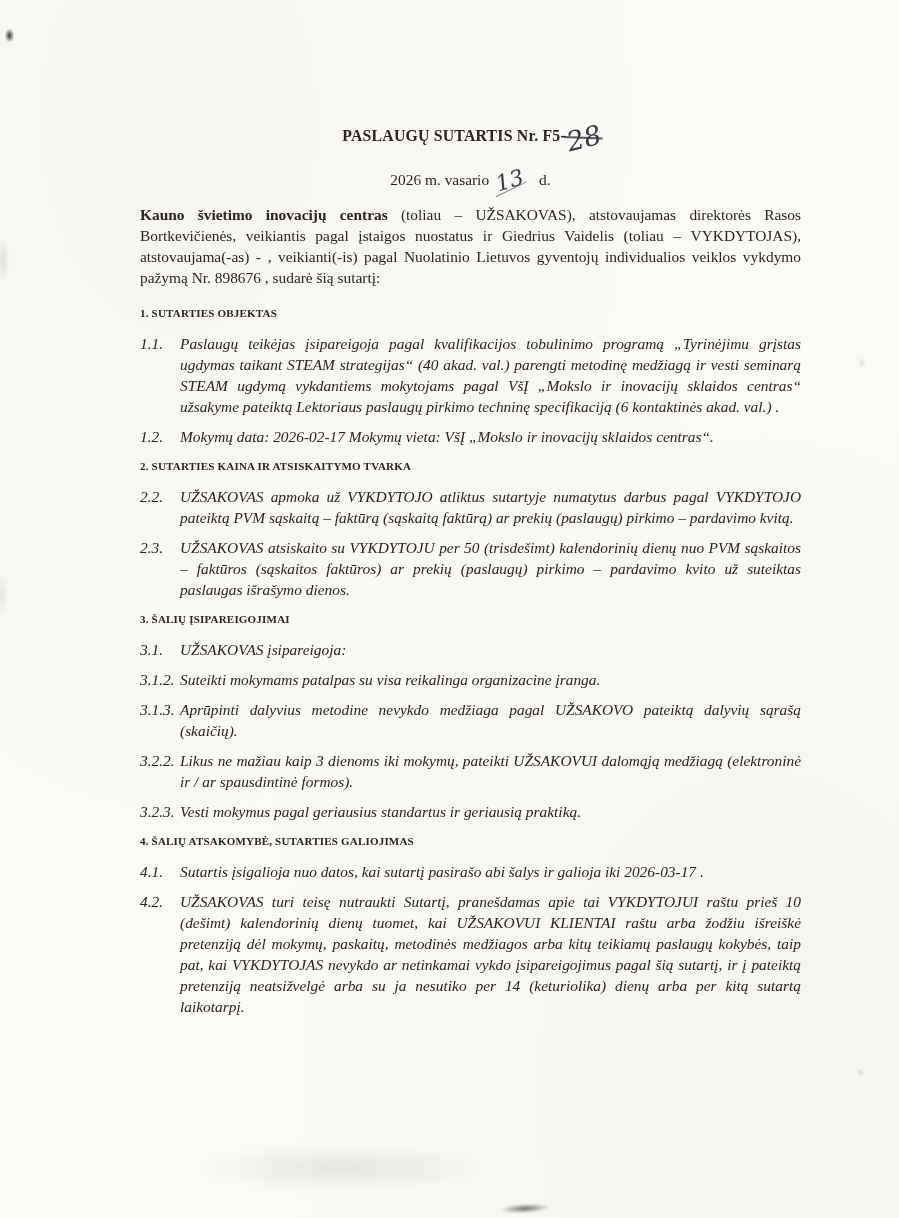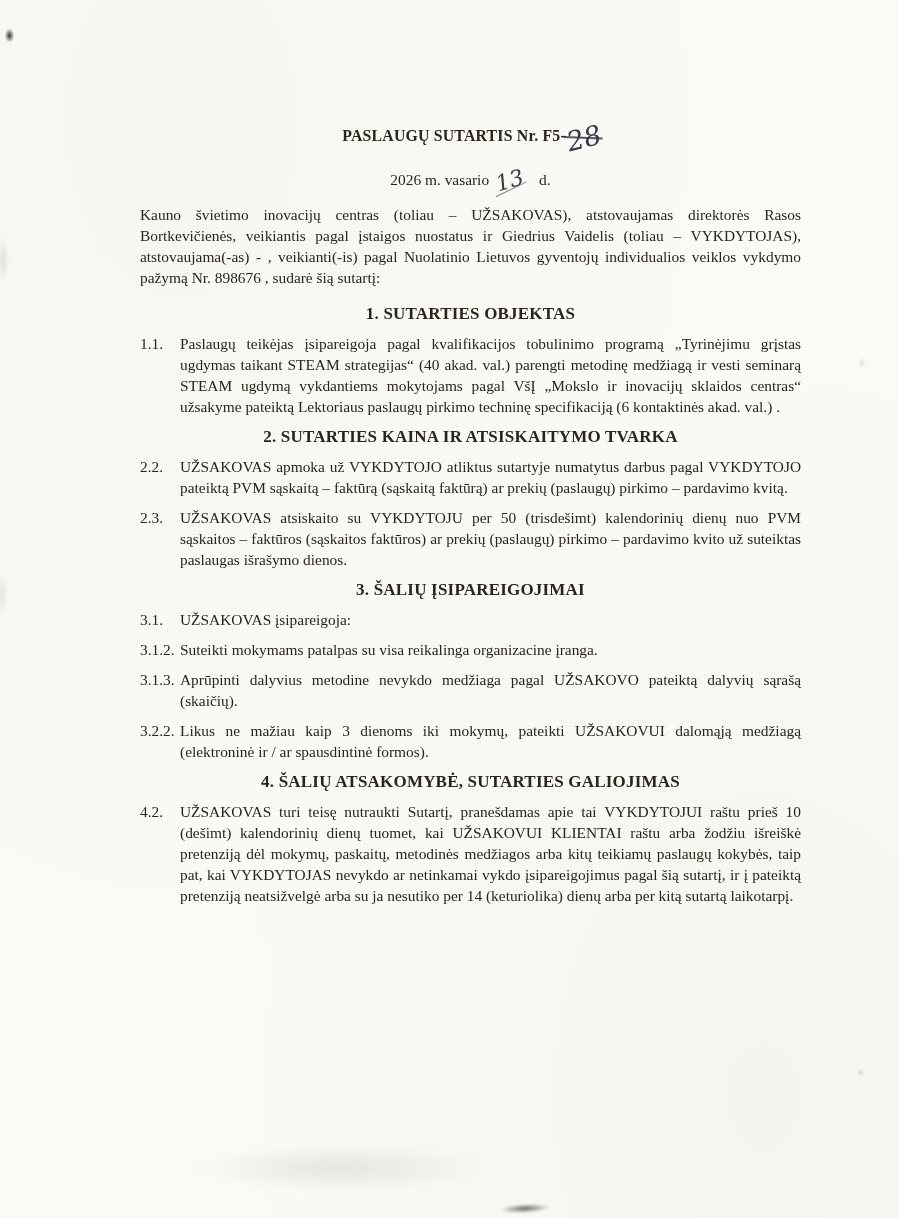--- a/index.html
+++ b/index.html
@@ -25,26 +25,26 @@
     position:absolute;left:140px;top:118px;width:661px;
     font-size:15.4px;line-height:21px;
   }
   .title{
     text-align:center;font-weight:bold;font-size:15.8px;letter-spacing:.2px;
     white-space:nowrap;
   }
   .dateline{text-align:center;margin-top:21px;white-space:nowrap;}
   .place{text-align:center;}
   .preamble{margin-top:14px;text-align:justify;}
-  .preamble .lead{font-weight:normal;}
+  .preamble .lead{font-weight:bold;}
   .heading{
-    text-align:center;font-weight:bold;font-size:17px;
+    font-weight:bold;font-size:11px;
     margin:9px 0 7px;letter-spacing:.2px;
   }
-  .clause{display:flex;margin:9px 0 1px 0;}
+  .clause{display:flex;margin:9px 0 1px 0;font-style:italic;}
   .clause .num{flex:0 0 40px;}
   .clause .txt{flex:1;text-align:justify;}
   .gap-before{margin-top:10px;}
   
   .hw{
     display:inline-block;
     font-family:"DejaVu Serif",serif;
     font-style:italic;
     color:var(--ink);
     font-weight:normal;
@@ -111,20 +111,24 @@
     </div>
 
 
     <p class="preamble"><span class="lead">Kauno švietimo inovacijų centras</span><span> (toliau – UŽSAKOVAS), atstovaujamas direktorės Rasos Bortkevičienės, veikiantis pagal įstaigos nuostatus ir  Giedrius Vaidelis  (toliau – VYKDYTOJAS), atstovaujama(-as)    -   , veikianti(-is) pagal Nuolatinio Lietuvos gyventojų individualios veiklos vykdymo pažymą Nr. 898676 , sudarė šią sutartį:</span></p>
 
     <div class="heading">1. SUTARTIES OBJEKTAS</div>
     <div class="clause">
       <span class="num">1.1.</span>
       <span class="txt">Paslaugų teikėjas įsipareigoja pagal kvalifikacijos tobulinimo programą „Tyrinėjimu grįstas ugdymas taikant STEAM strategijas“ (40 akad. val.) parengti metodinę medžiagą ir vesti seminarą STEAM ugdymą vykdantiems mokytojams pagal VšĮ „Mokslo ir inovacijų sklaidos centras“ užsakyme pateiktą Lektoriaus paslaugų pirkimo techninę specifikaciją (6 kontaktinės akad. val.) .</span>
     </div>
+    <div class="clause">
+      <span class="num">1.2.</span>
+      <span class="txt">Mokymų data: 2026-02-17  Mokymų vieta:  VšĮ „Mokslo ir inovacijų sklaidos centras“.</span>
+    </div>
 
     <div class="heading">2. SUTARTIES KAINA IR ATSISKAITYMO TVARKA</div>
     <div class="clause">
       <span class="num">2.2.</span>
       <span class="txt">UŽSAKOVAS apmoka už VYKDYTOJO atliktus sutartyje numatytus darbus pagal VYKDYTOJO pateiktą PVM sąskaitą – faktūrą (sąskaitą faktūrą) ar prekių (paslaugų) pirkimo – pardavimo kvitą.</span>
     </div>
     <div class="clause">
       <span class="num">2.3.</span>
       <span class="txt">UŽSAKOVAS atsiskaito su VYKDYTOJU per 50 (trisdešimt) kalendorinių dienų nuo PVM sąskaitos – faktūros (sąskaitos faktūros) ar prekių (paslaugų) pirkimo – pardavimo kvito už suteiktas paslaugas išrašymo dienos.</span>
     </div>
@@ -139,21 +143,29 @@
       <span class="txt">Suteikti mokymams patalpas su visa reikalinga organizacine įranga.</span>
     </div>
     <div class="clause">
       <span class="num">3.1.3.</span>
       <span class="txt">Aprūpinti dalyvius metodine nevykdo medžiaga pagal UŽSAKOVO pateiktą dalyvių sąrašą (skaičių).</span>
     </div>
     <div class="clause">
       <span class="num">3.2.2.</span>
       <span class="txt">Likus ne mažiau kaip 3 dienoms iki mokymų, pateikti UŽSAKOVUI dalomąją medžiagą (elektroninė ir / ar spausdintinė formos).</span>
     </div>
+    <div class="clause">
+      <span class="num">3.2.3.</span>
+      <span class="txt">Vesti mokymus pagal geriausius standartus ir geriausią praktiką.</span>
+    </div>
 
     <div class="heading">4. ŠALIŲ ATSAKOMYBĖ, SUTARTIES GALIOJIMAS</div>
+    <div class="clause">
+      <span class="num">4.1.</span>
+      <span class="txt">Sutartis įsigalioja nuo datos, kai sutartį pasirašo abi šalys ir galioja iki  2026-03-17 .</span>
+    </div>
     <div class="clause">
       <span class="num">4.2.</span>
       <span class="txt">UŽSAKOVAS turi teisę nutraukti Sutartį, pranešdamas apie tai VYKDYTOJUI raštu prieš 10 (dešimt) kalendorinių dienų tuomet, kai UŽSAKOVUI KLIENTAI raštu arba žodžiu išreiškė pretenziją dėl mokymų, paskaitų, metodinės medžiagos arba kitų teikiamų paslaugų kokybės, taip pat, kai VYKDYTOJAS nevykdo ar netinkamai vykdo įsipareigojimus pagal šią sutartį, ir į pateiktą pretenziją neatsižvelgė arba su ja nesutiko per 14 (keturiolika) dienų arba per kitą sutartą laikotarpį.</span>
     </div>
 
   </div>
 </div>
 
 </body></html>

